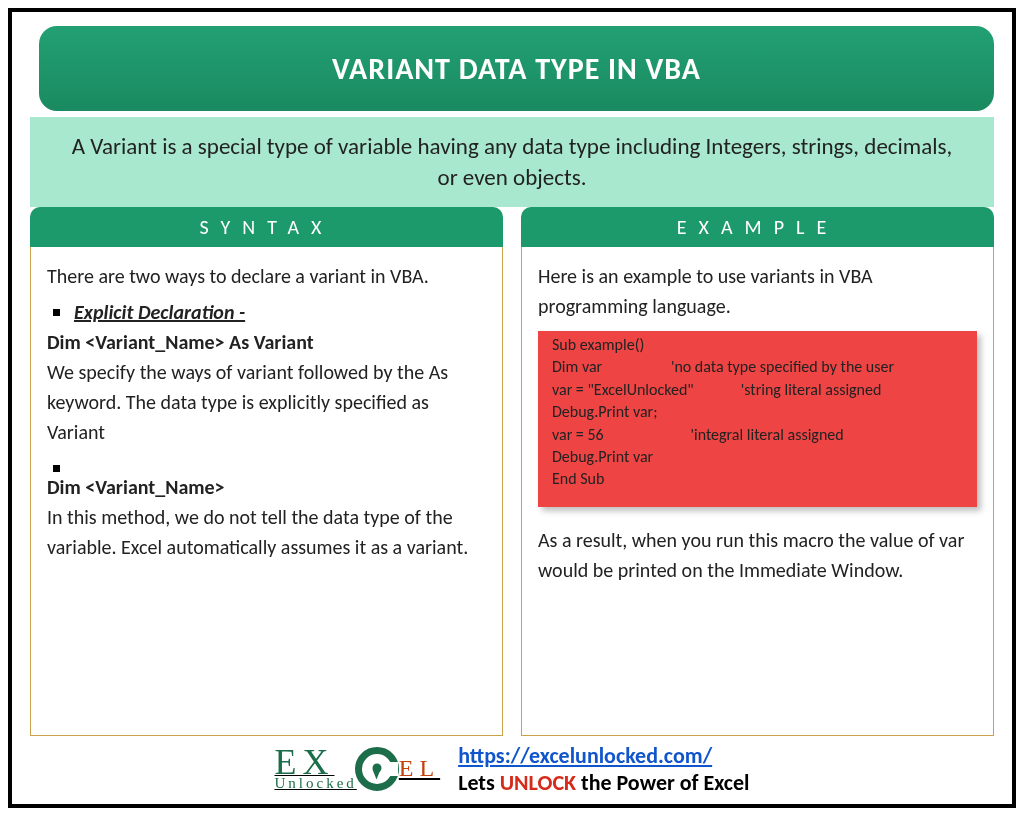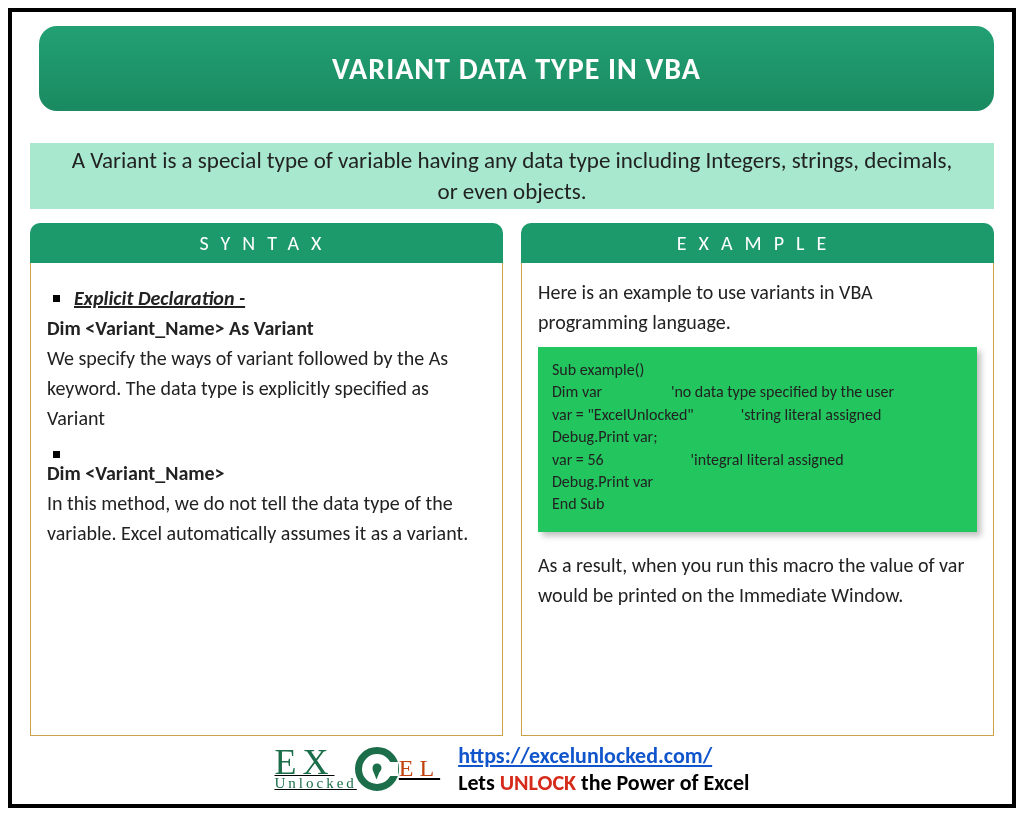--- a/index.html
+++ b/index.html
@@ -24,32 +24,31 @@
     border-radius: 18px;
     color: #fff;
     font-weight: 700;
     text-align: center;
     padding: 24px 10px;
     font-size: 30px;
     letter-spacing: 1px;
     margin-left: 9px;
   }
   .intro-box {
-    margin-top: 32px;
+    margin-top: 6px;
     background: #a7e8ce;
     color: #222;
     font-size: 23px;
     text-align: center;
-    padding: 2px 40px;
+    padding: 14px 40px;
     line-height: 1.35;
   }
   .cols {
     display: flex;
     gap: 18px;
-    margin-top: 14px;
     flex: 1;
   }
   .col { flex: 1; display: flex; flex-direction: column; }
   .col-header {
     background: #1d9a6c;
     color: #fff;
     font-size: 20px;
     letter-spacing: 12px;
     text-align: center;
     padding: 8px 0;
@@ -71,24 +70,24 @@
     margin: 12px 14px 0 6px; flex-shrink: 0;
   }
   .decl-title {
     font-weight: 700;
     font-style: italic;
     text-decoration: underline;
     text-align: center;
   }
   .bold { font-weight: 700; }
   .code-block {
-    background: #22c55e;
+    background: #ef4444;
     font-size: 16px;
     line-height: 1.4;
-    padding: 12px 14px 16px 14px;
+    padding: 3px 14px 16px 14px;
     margin: 10px 0 18px 0;
     white-space: pre;
     font-family: Calibri, Arial, sans-serif;
     color: #222;
     box-shadow: 4px 4px 6px rgba(0,0,0,0.25);
   }
   .footer {
     display: flex;
     align-items: center;
     justify-content: center;
@@ -169,20 +168,21 @@
 
   <div class="intro-box">
     <span>A Variant is a special type of variable having any data type including Integers, strings, decimals, or even objects.</span>
   </div>
 
   <div class="cols">
 
     <div class="col">
       <div class="col-header">SYNTAX</div>
       <div class="col-body">
+        <div>There are two ways to declare a variant in VBA.</div>
 
         <div class="bullet-row">
           <div class="bullet-sq"></div>
           <div class="decl-title">Explicit Declaration -</div>
         </div>
         <div class="bold">Dim &lt;Variant_Name&gt; As Variant</div>
         <div>We specify the ways of variant followed by the As keyword. The data type is explicitly specified as Variant</div>
 
         <div class="bullet-row">
           <div class="bullet-sq"></div>

